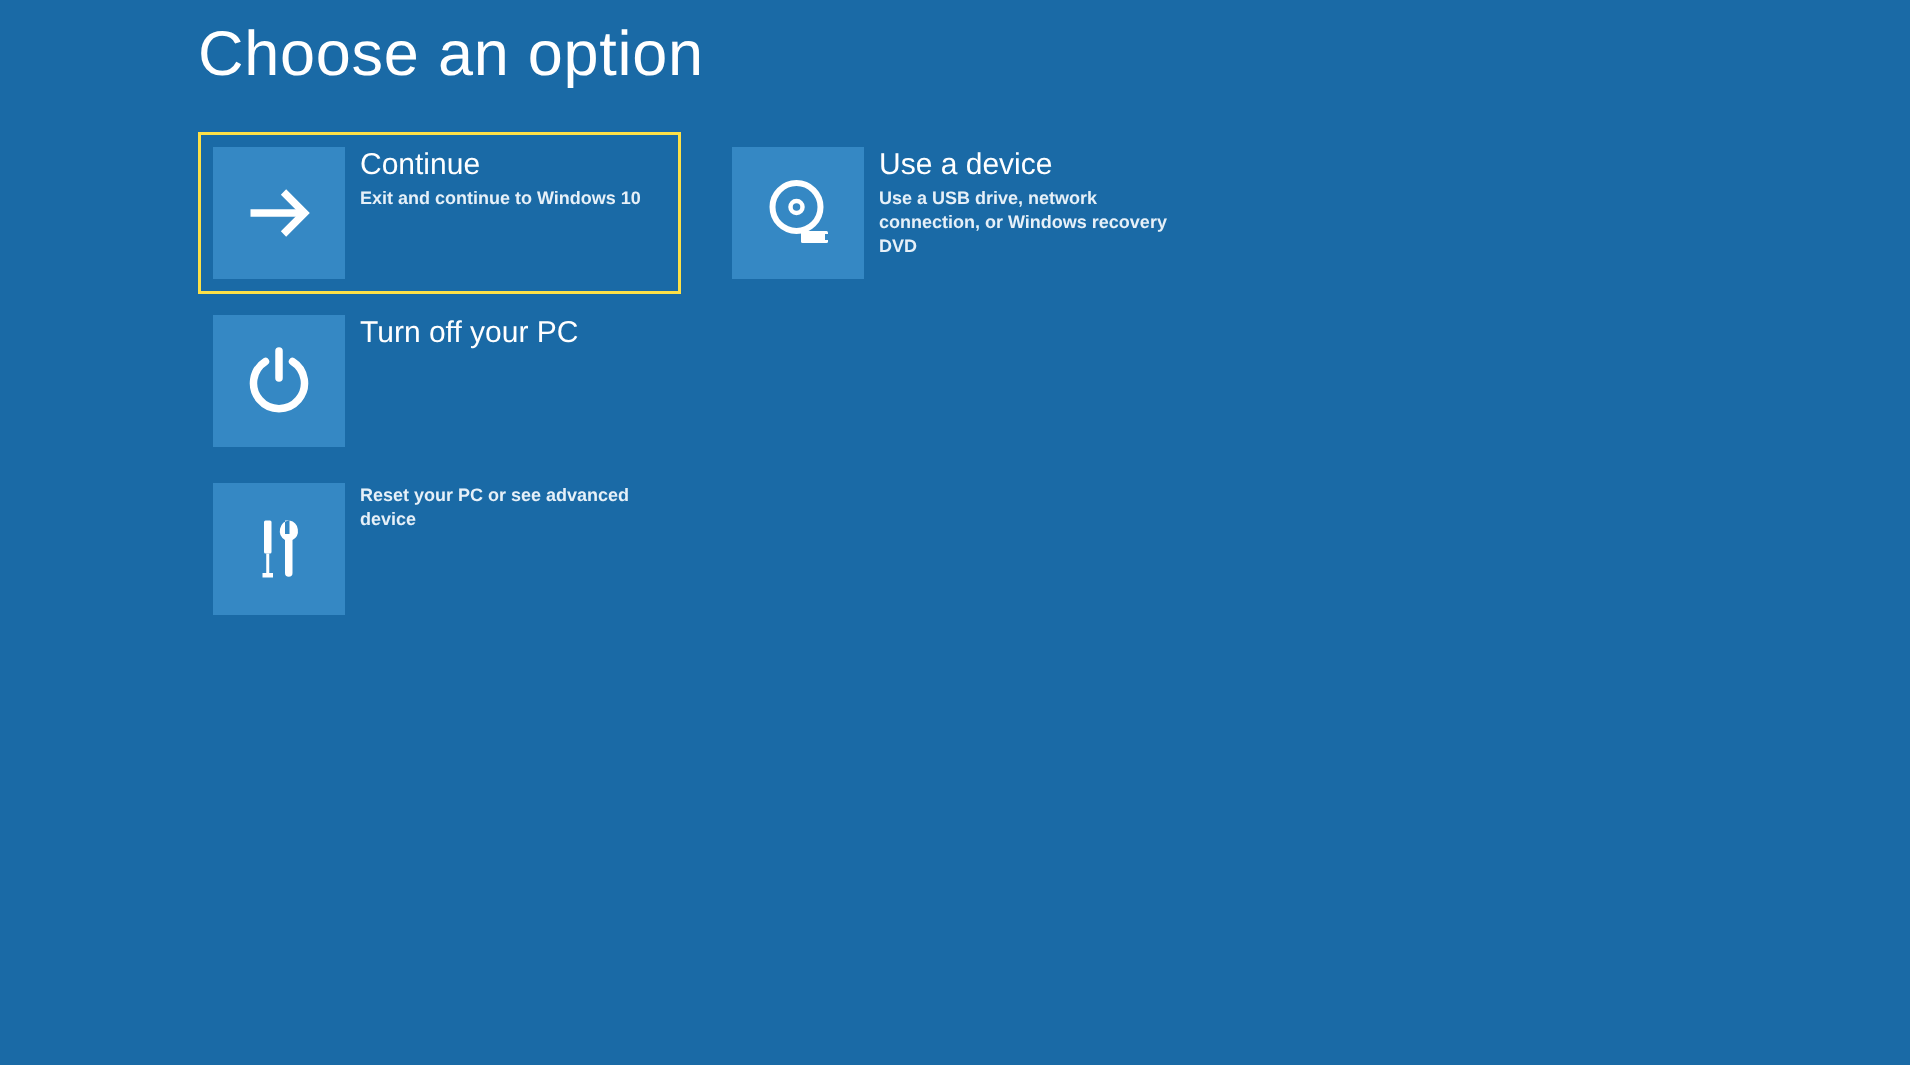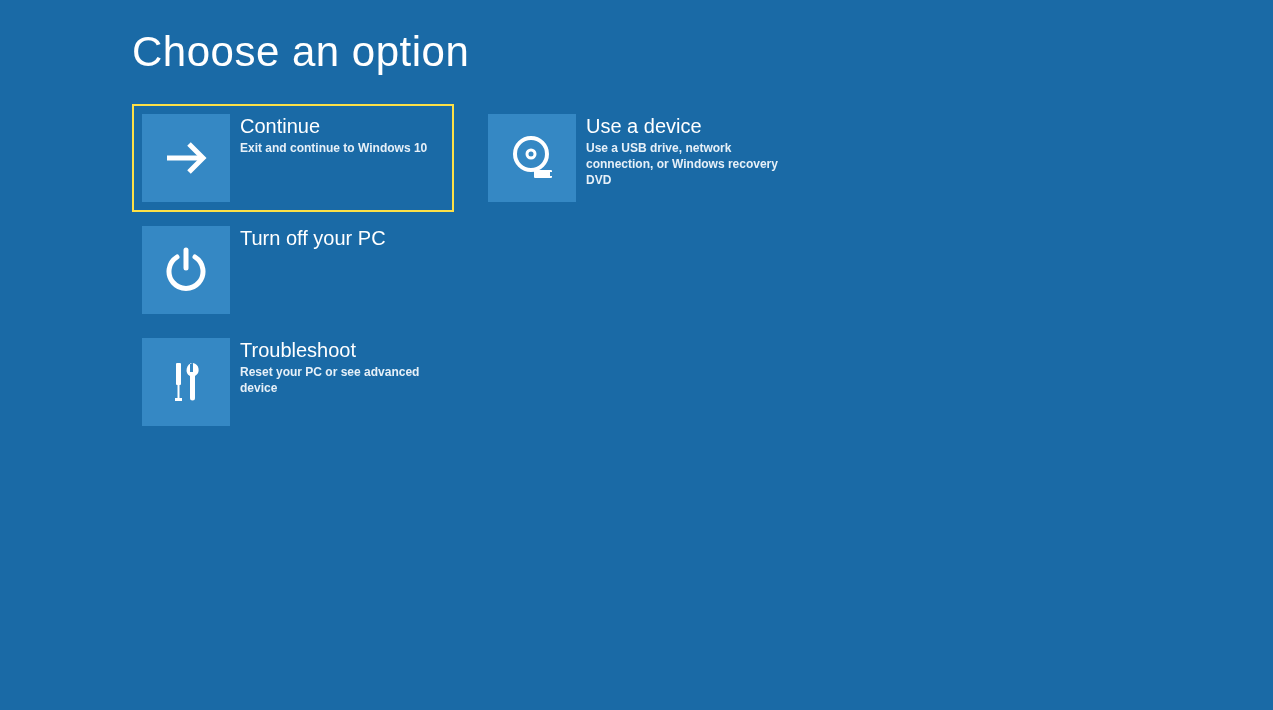--- a/index.html
+++ b/index.html
@@ -5,21 +5,21 @@
   * { box-sizing: border-box; margin: 0; padding: 0; }
   html, body {
     width: 1273px;
     height: 710px;
     overflow: hidden;
     font-family: "Segoe UI Light", "Segoe UI", Tahoma, sans-serif;
     background: #1A6AA6;
     color: #ffffff;
   }
   .screen {
-    padding: 28px 132px;
+    padding: 12px 132px;
   }
   .title {
     font-size: 42px;
     font-weight: 200;
     letter-spacing: 0.5px;
     margin-bottom: 28px;
   }
   .grid {
     display: grid;
     grid-template-columns: 322px 322px;
@@ -140,19 +140,18 @@
                      v 22
                      a 2.5 2.5 0 0 0 5 0
                      v -22
                      a 7 7 0 0 0 -2 -13
                      v 9 h -3 v -9
                      z"></path>
           </g>
         </svg>
       </div>
       <div class="tile-text">
-        <div class="tile-title">Troubleshoot</div>
         <div class="tile-desc">Reset your PC or see advanced device</div>
       </div>
     </div>
 
   </div>
 </div>
 
 </body></html>

